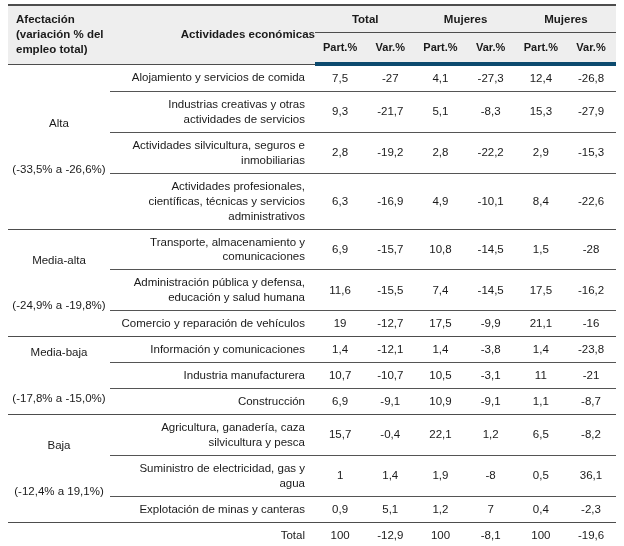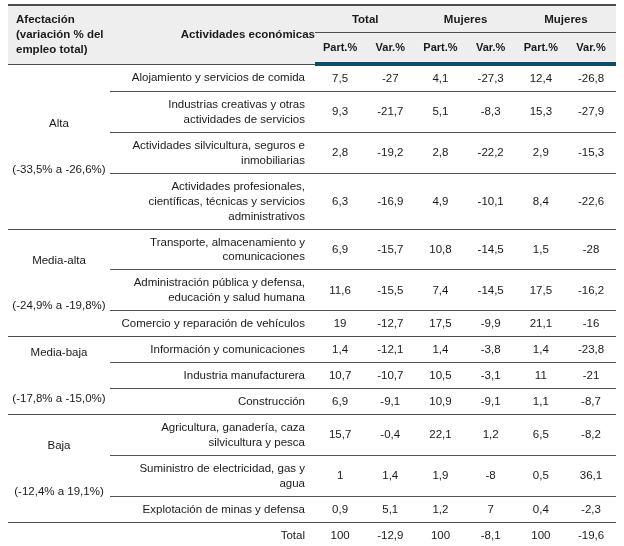--- a/index.html
+++ b/index.html
@@ -259,21 +259,21 @@
         <tr class="row-sep">
           <td class="act">Suministro de electricidad, gas y agua</td>
           <td class="num">1</td>
           <td class="num">1,4</td>
           <td class="num">1,9</td>
           <td class="num">-8</td>
           <td class="num">0,5</td>
           <td class="num">36,1</td>
         </tr>
         <tr class="row-sep">
-          <td class="act">Explotación de minas y defensa</td>
+          <td class="act">Explotación de minas y canteras</td>
           <td class="num">0,9</td>
           <td class="num">5,1</td>
           <td class="num">1,2</td>
           <td class="num">7</td>
           <td class="num">0,4</td>
           <td class="num">-2,3</td>
         </tr>
         <tr class="total-row">
           <td></td>
           <td class="act">Total</td>

